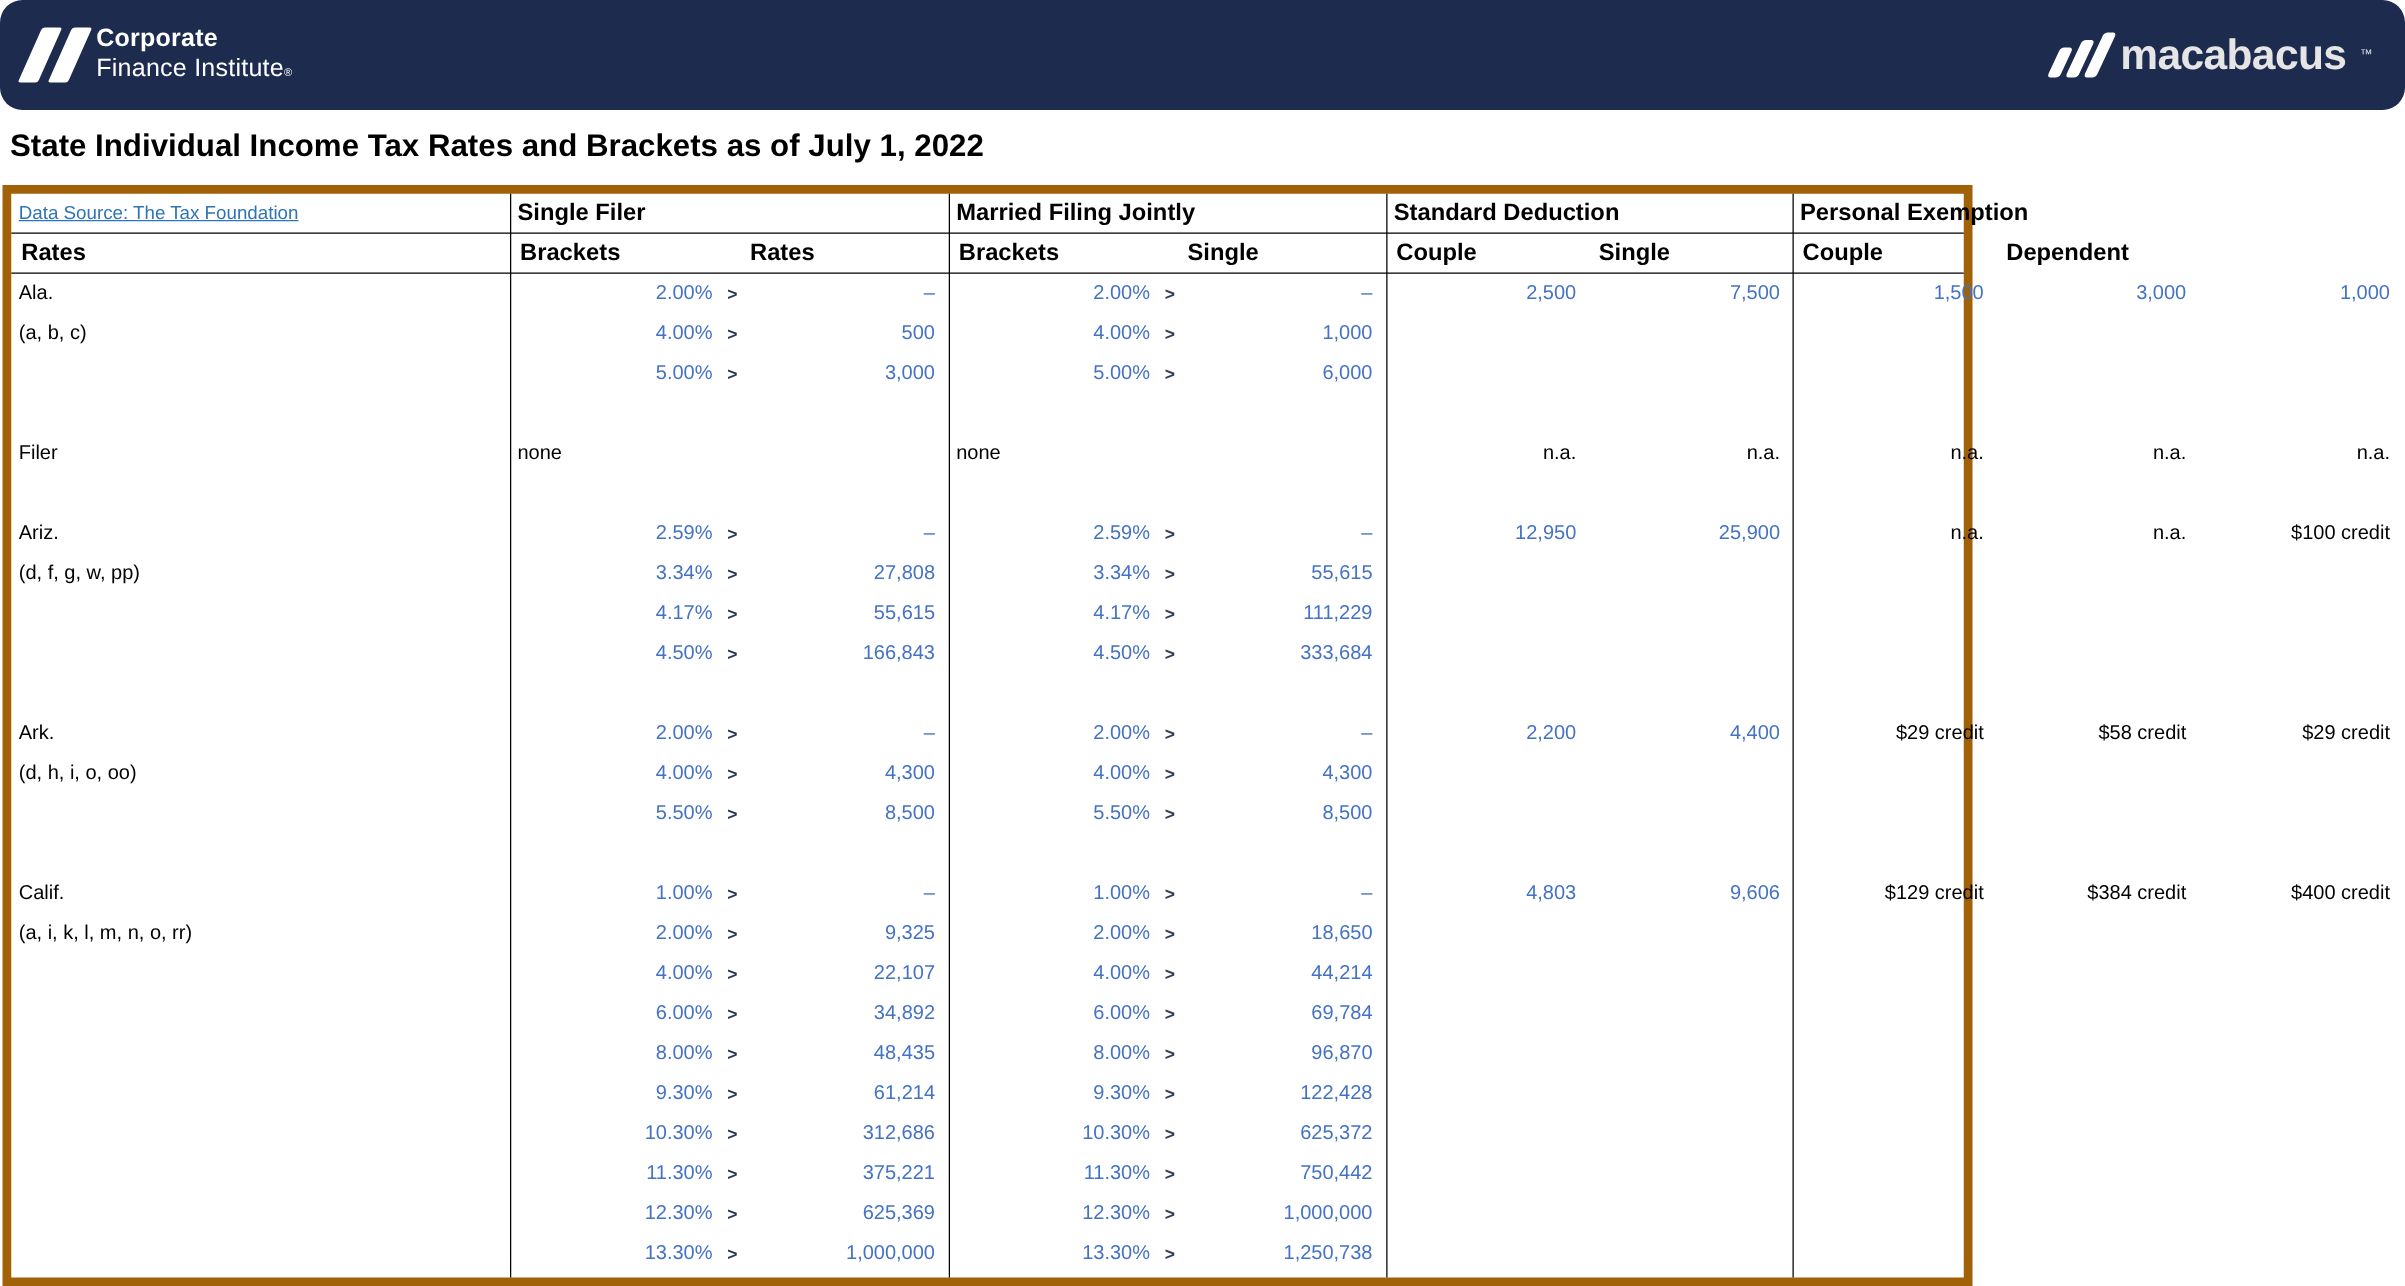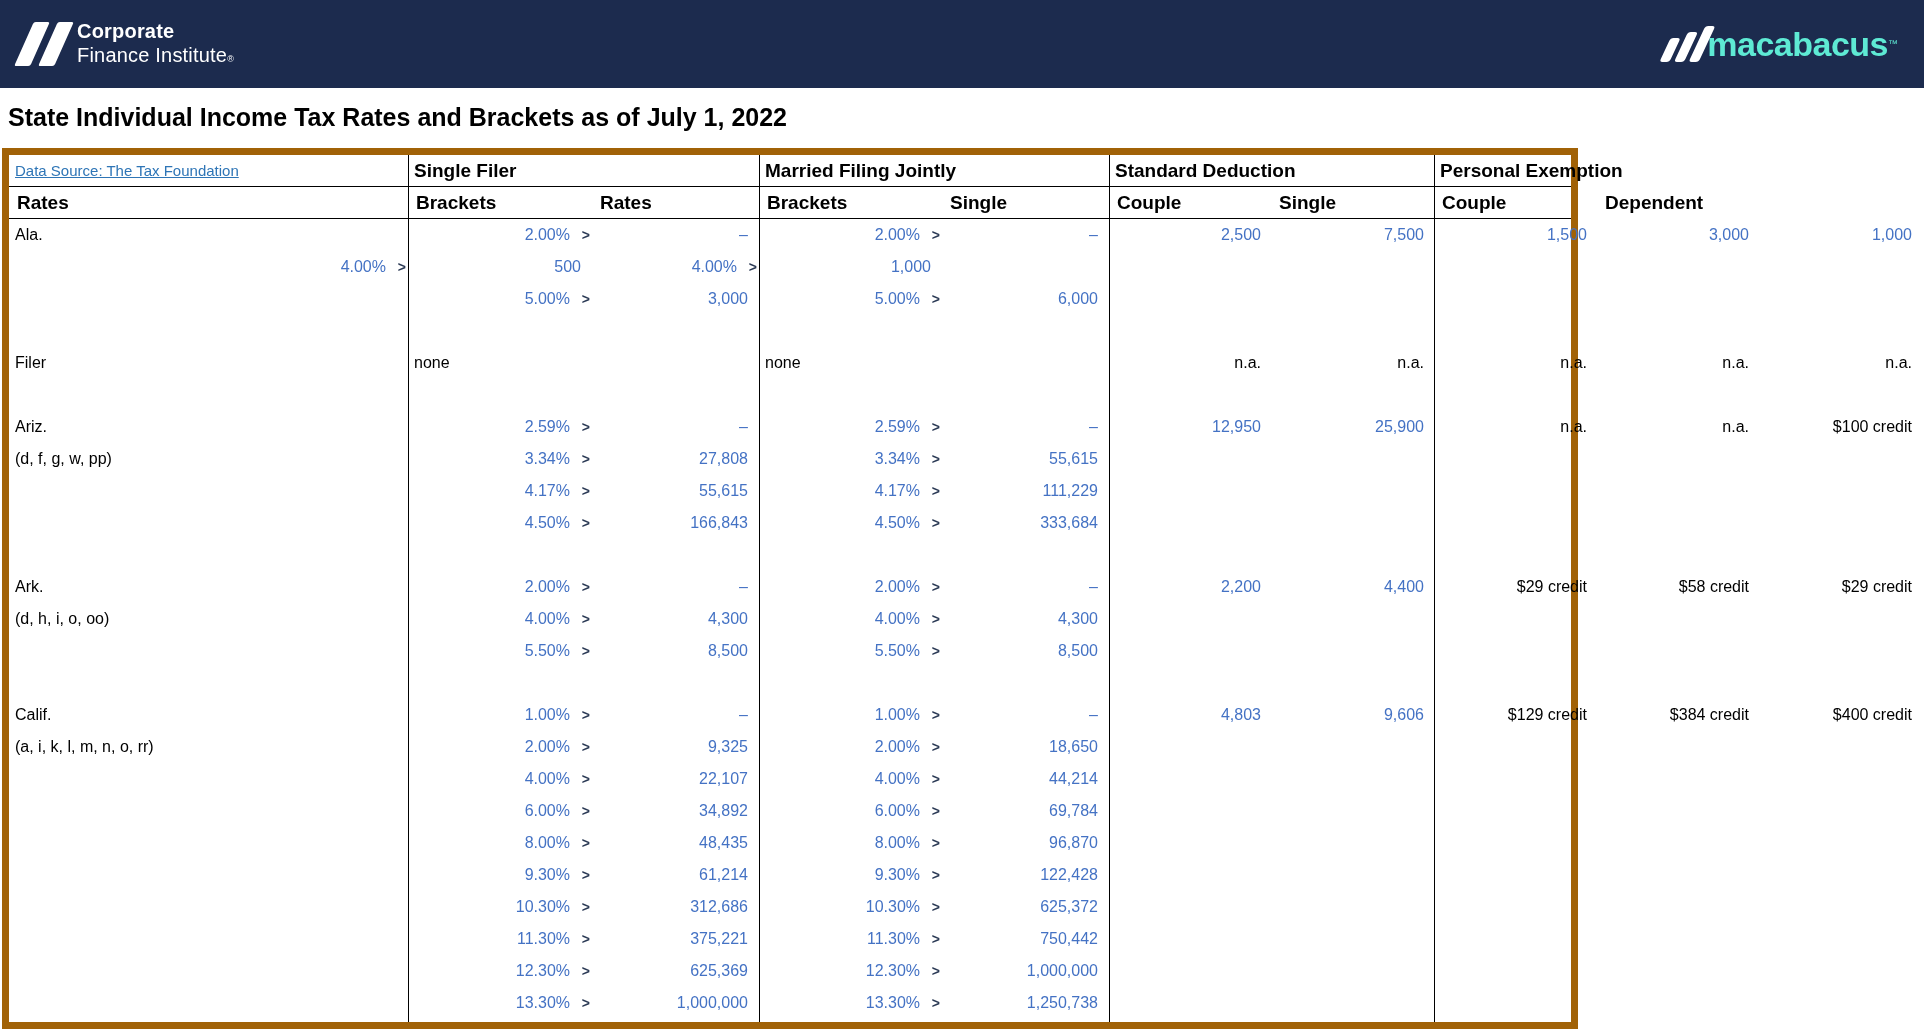--- a/index.html
+++ b/index.html
@@ -8,30 +8,31 @@
     width:1924px; height:1029px; overflow:hidden;
     font-family:"Liberation Sans", sans-serif; color:#000;
     position:relative;
   }
 
   
   .navbar {
     height:88px; background:var(--navy,#1C2B4E);
     display:flex; align-items:center; justify-content:space-between;
     padding:0 26px 0 14px;
+    border-radius:18px;
   }
   .cfi { display:flex; align-items:center; gap:13px; cursor:pointer; }
   .cfi-mark { display:flex; gap:8px; padding-left:10px; }
   .cfi-mark i { display:block; width:16px; height:44px; background:#fff; transform:skewX(-24deg); border-radius:2px; }
   .cfi-text { color:#fff; font-size:20px; line-height:1.18; letter-spacing:.2px; }
   .cfi-text .b { font-weight:bold; display:block; }
   .cfi-text .r2 { display:block; }
   .reg { font-size:9px; vertical-align:baseline; }
 
-  .mb { display:flex; align-items:center; color:#5eead4; cursor:pointer; }
+  .mb { display:flex; align-items:center; gap:11px; color:#e5e5e5; cursor:pointer; }
   .mb-mark { display:flex; gap:6px; align-items:flex-end; }
   .mb-mark i { display:block; width:10px; background:#fff; transform:skewX(-25deg); border-radius:3px; }
   .mb-mark i:nth-child(1){ height:24px; }
   .mb-mark i:nth-child(2){ height:30px; }
   .mb-mark i:nth-child(3){ height:36px; }
   .mb-word { font-size:34px; font-weight:bold; letter-spacing:-0.5px; }
   .tm { font-size:10px; vertical-align:top; line-height:10px; }
 
   
   .title { font-size:25px; font-weight:bold; margin:13px 0 0 8px; line-height:32px; }
@@ -141,20 +142,21 @@
           <span class="arrow">&gt;</span>
         </div>
         <div class="c mfj_bracket right blue">–</div>
         <div class="c sd_single right blue">2,500</div>
         <div class="c sd_couple right blue">7,500</div>
         <div class="c pe_single right blue">1,500</div>
         <div class="c pe_couple right blue">3,000</div>
         <div class="c pe_dep right blue">1,000</div>
       </div>
       <div class="trow">
+        <div class="c state left black">(a, b, c)</div>
         <div class="c sf_rate rate">
           <span class="blue">4.00%</span>
           <span class="arrow">&gt;</span>
         </div>
         <div class="c sf_bracket right blue">500</div>
         <div class="c mfj_rate rate">
           <span class="blue">4.00%</span>
           <span class="arrow">&gt;</span>
         </div>
         <div class="c mfj_bracket right blue">1,000</div>

